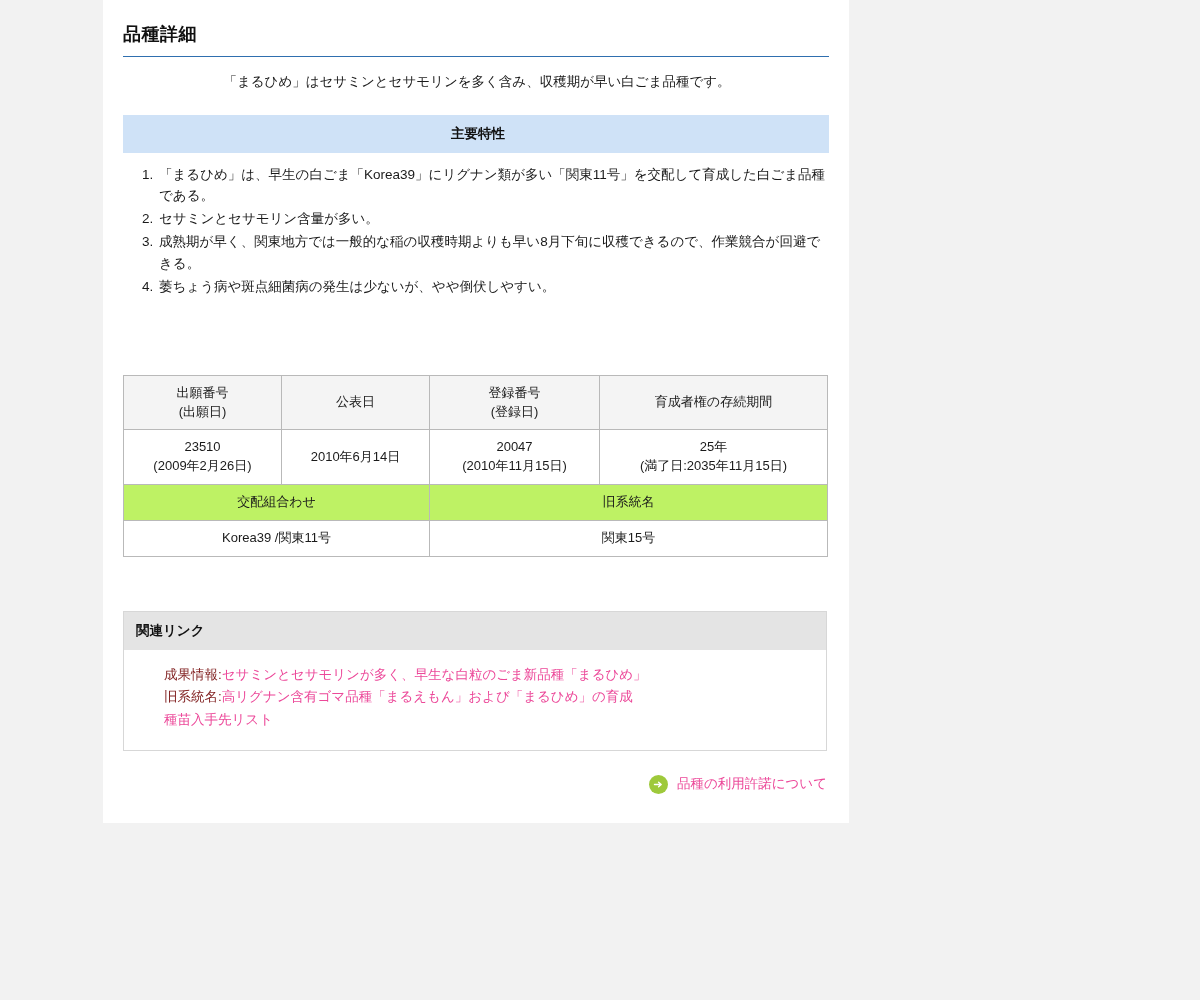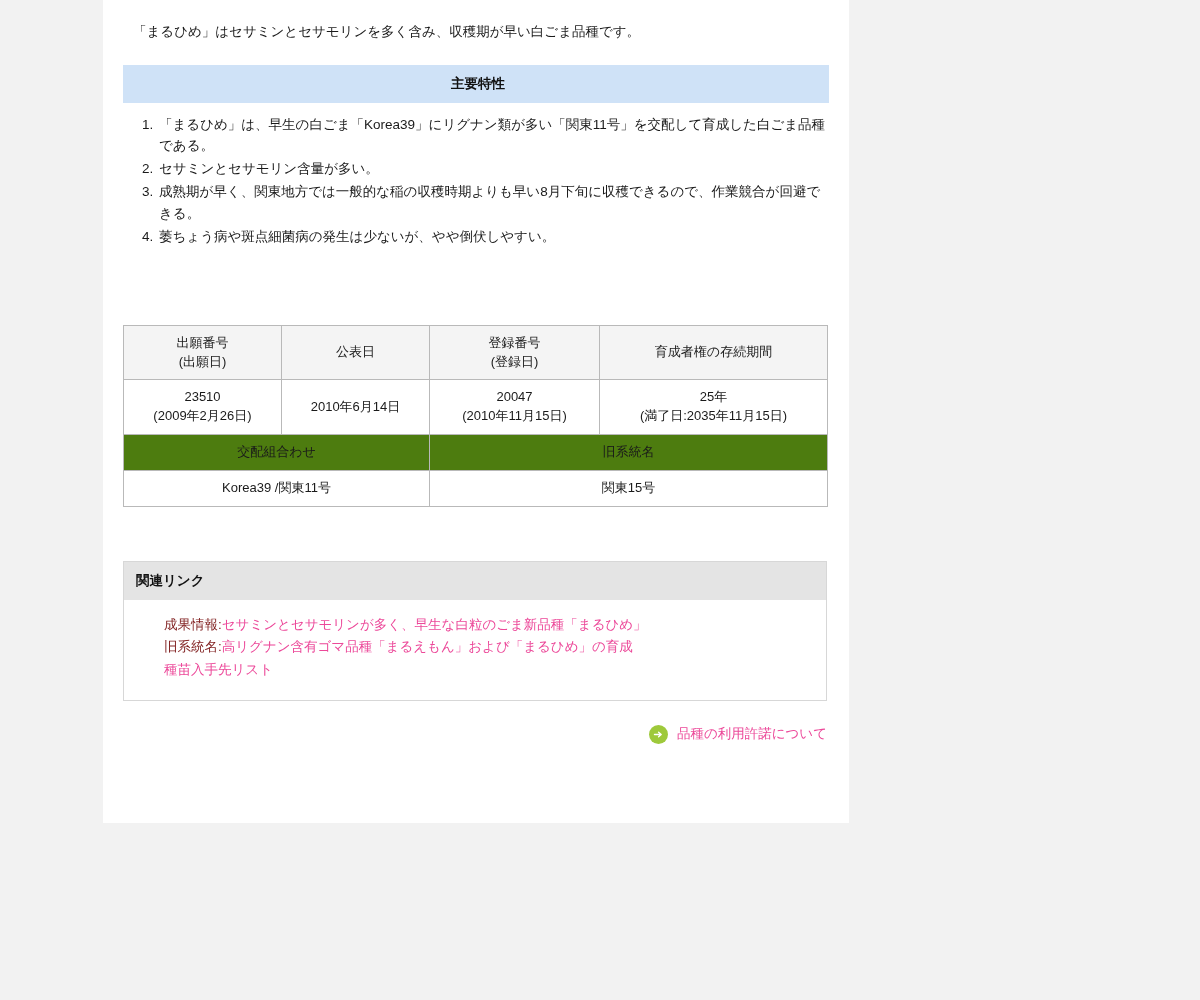--- a/index.html
+++ b/index.html
@@ -47,21 +47,22 @@
     color: #111;
   }
   .sec-head-grey.variety {
     margin-top: 19px;
   }
 
   .desc {
     font-size: 13.5px;
     line-height: 1.6;
     padding: 13px 0 0 2px;
-    margin: 8px;
+    margin: 1px;
+    text-align: center;
   }
 
   
   .sec-head-blue {
     background: #cfe2f7;
     border-left: 4px solid #cfe2f7;
     font-size: 13.5px;
     font-weight: bold;
     padding: 10px 12px;
     margin-top: 22px;
@@ -100,21 +101,21 @@
     font-weight: normal;
     line-height: 1.45;
   }
   table.reg thead td {
     background: #f4f4f4;
   }
   table.reg .two-line {
     line-height: 1.45;
   }
   table.reg tr.sub td {
-    background: #4d7c0f;
+    background: #bef264;
   }
 
   
   .related-box {
     margin-top: 54px;
     border: 1px solid #d7d7d7;
     width: 702px;
   }
   .related-head {
     background: #e4e4e4;
@@ -164,20 +165,21 @@
   .license-line a {
     font-size: 13.5px;
   }
 </style>
 </head>
 <body>
 
 <div class="page-wrap">
   <div class="inner">
 
+    <h1 class="page-title">品種詳細</h1>
 
 
     <p class="desc">「まるひめ」はセサミンとセサモリンを多く含み、収穫期が早い白ごま品種です。</p>
 
     <div class="sec-head-blue">主要特性</div>
 
     <ol class="features">
       <li>「まるひめ」は、早生の白ごま「Korea39」にリグナン類が多い「関東11号」を交配して育成した白ごま品種である。</li>
       <li>セサミンとセサモリン含量が多い。</li>
       <li>成熟期が早く、関東地方では一般的な稲の収穫時期よりも早い8月下旬に収穫できるので、作業競合が回避できる。</li>

